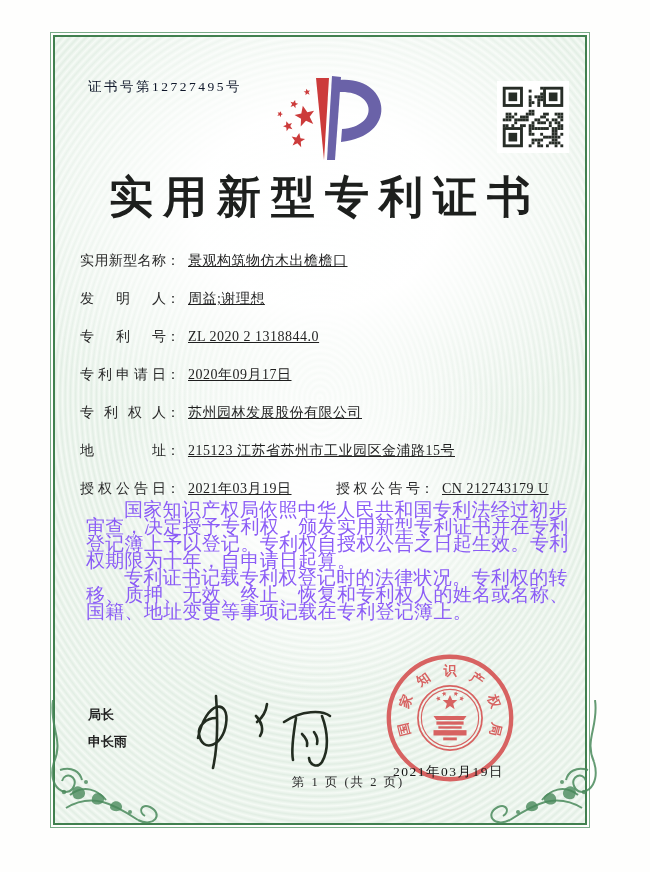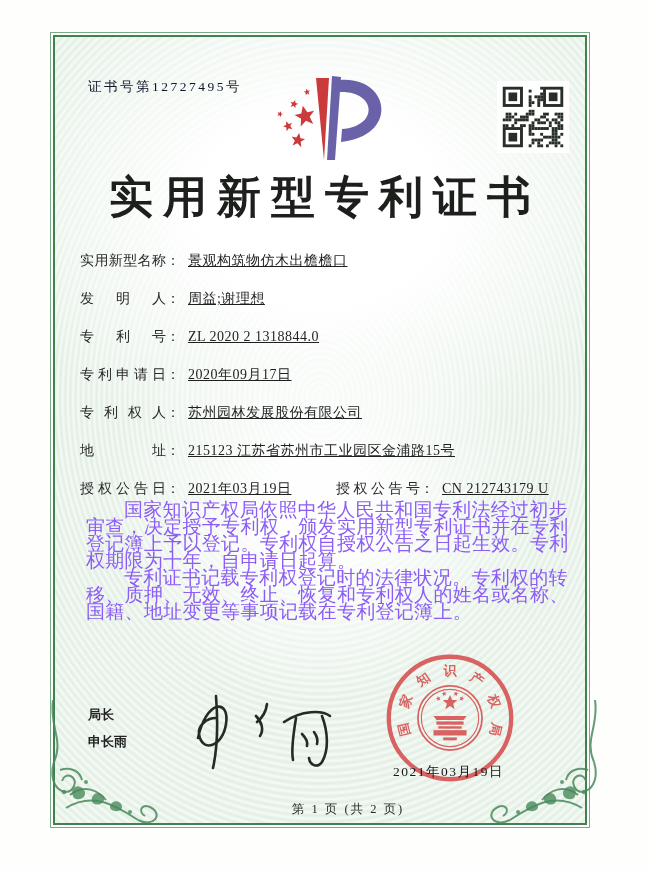--- a/index.html
+++ b/index.html
@@ -57,21 +57,21 @@
   
   .sig-block{position:absolute;left:88px;top:706px;z-index:5;font-size:13px;font-weight:bold;color:#222;}
   .sig-block .line{height:27px;}
   .signature{position:absolute;left:172px;top:688px;width:165px;height:88px;z-index:6;}
   .seal{position:absolute;left:382px;top:650px;width:136px;height:136px;z-index:7;opacity:.88;}
   .seal-date{
     position:absolute;left:393px;top:763px;z-index:8;font-size:13.5px;color:#161616;
     letter-spacing:1.5px;
   }
   .footer{
-    position:absolute;left:50px;top:801px;width:596px;text-align:center;
+    position:absolute;left:50px;top:774px;width:596px;text-align:center;
     font-size:12.5px;letter-spacing:2px;color:#2a2a2a;z-index:5;
   }
   .corner{position:absolute;z-index:4;pointer-events:none;}
   .corner-bl{left:40px;top:700px;}
   .corner-br{right:42px;top:700px;transform:scaleX(-1);}
 </style>
 </head>
 <body>
 
 <div class="page">

